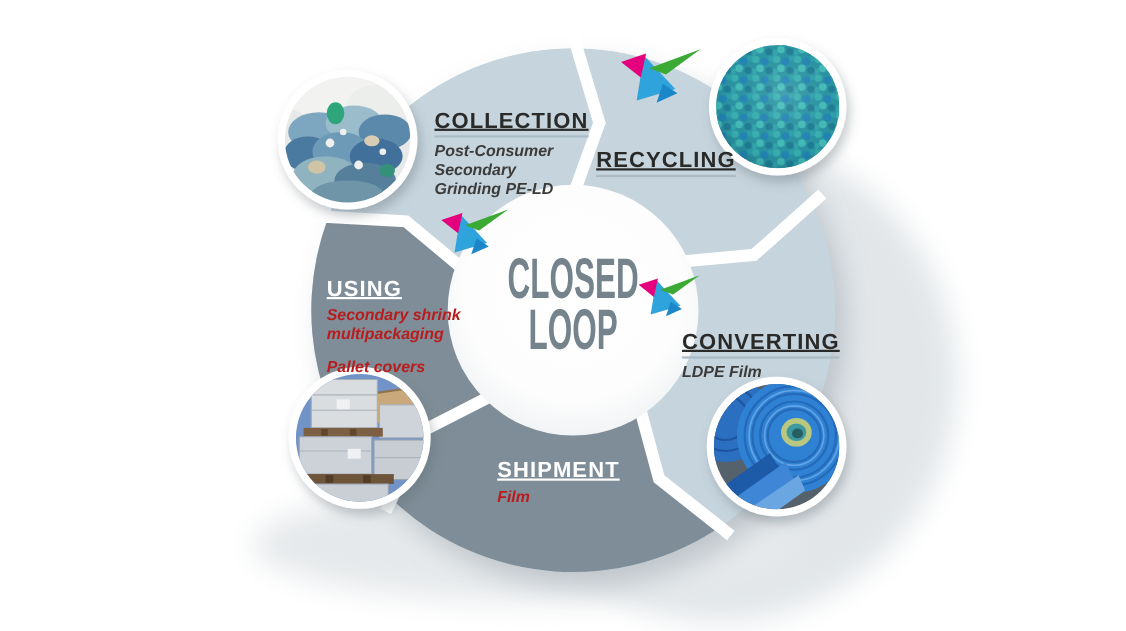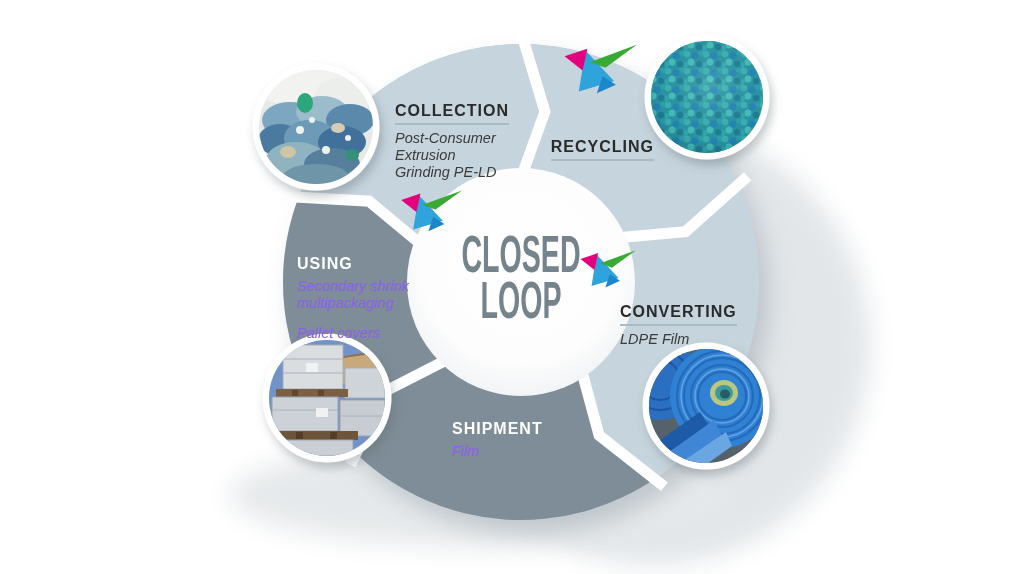--- a/index.html
+++ b/index.html
@@ -9,29 +9,29 @@
   }
   svg{position:absolute;left:0;top:0;}
   .seg-light{fill:var(--segment-light);}
   .seg-dark{fill:var(--segment-dark);}
   .gapline{stroke:#fff;stroke-width:11;fill:none;stroke-linejoin:miter;stroke-linecap:butt;}
   .logo-m{fill:var(--logo-magenta);} .logo-b{fill:var(--logo-blue);}
   .logo-bd{fill:var(--logo-blue-dark);} .logo-g{fill:var(--logo-green);}
 
   .stage-label{position:absolute;}
   .t-title{
-    font-weight:bold;font-size:16px;letter-spacing:1px;color:var(--text-dark);
-    display:inline-block;line-height:17px;
+    font-weight:bold;font-size:20px;letter-spacing:1px;color:var(--text-dark);
+    display:inline-block;line-height:17px;text-decoration:underline;
   }
   .t-title.underlined{border-bottom:2px solid var(--underline);padding-bottom:4px;}
   .t-sub{font-style:italic;font-size:14.5px;line-height:17px;color:var(--text-sub);margin-top:5px;}
-  .t-sub div{white-space:nowrap;}
+  .t-sub div{white-space:nowrap;font-weight:bold;}
   .gap-above{margin-top:13px;}
   .on-dark .t-title{color:#fff;text-align:right;}
-  .on-dark .t-sub{color:#8b5cf6;}
+  .on-dark .t-sub{color:#b91c1c;}
   #recycling-label{width:112px;text-align:right;margin-top:16px;}
   #center-title{
     left:521px;top:231px;text-align:center;
     transform:translateX(-50%) scaleX(0.55);transform-origin:center top;
     font-weight:bold;font-size:52px;line-height:46px;color:var(--title-gray);
     white-space:nowrap;
   }
 </style>
 </head>
 <body>
@@ -209,21 +209,21 @@
 
   <div id="center-title" class="stage-label">
     <div>CLOSED</div>
     <div>LOOP</div>
   </div>
 
   <div id="collection-label" class="stage-label" style="left:395px;top:102px;">
     <span class="t-title underlined">COLLECTION</span>
     <div class="t-sub">
       <div>Post-Consumer</div>
-      <div>Extrusion</div>
+      <div>Secondary</div>
       <div>Grinding PE-LD</div>
     </div>
   </div>
 
   <div id="recycling-label" class="stage-label" style="left:542px;top:122px;">
     <span class="t-title underlined">RECYCLING</span>
   </div>
 
   <div id="shipment-label" class="stage-label on-dark" style="left:452px;top:420px;">
     <span class="t-title">SHIPMENT</span>

